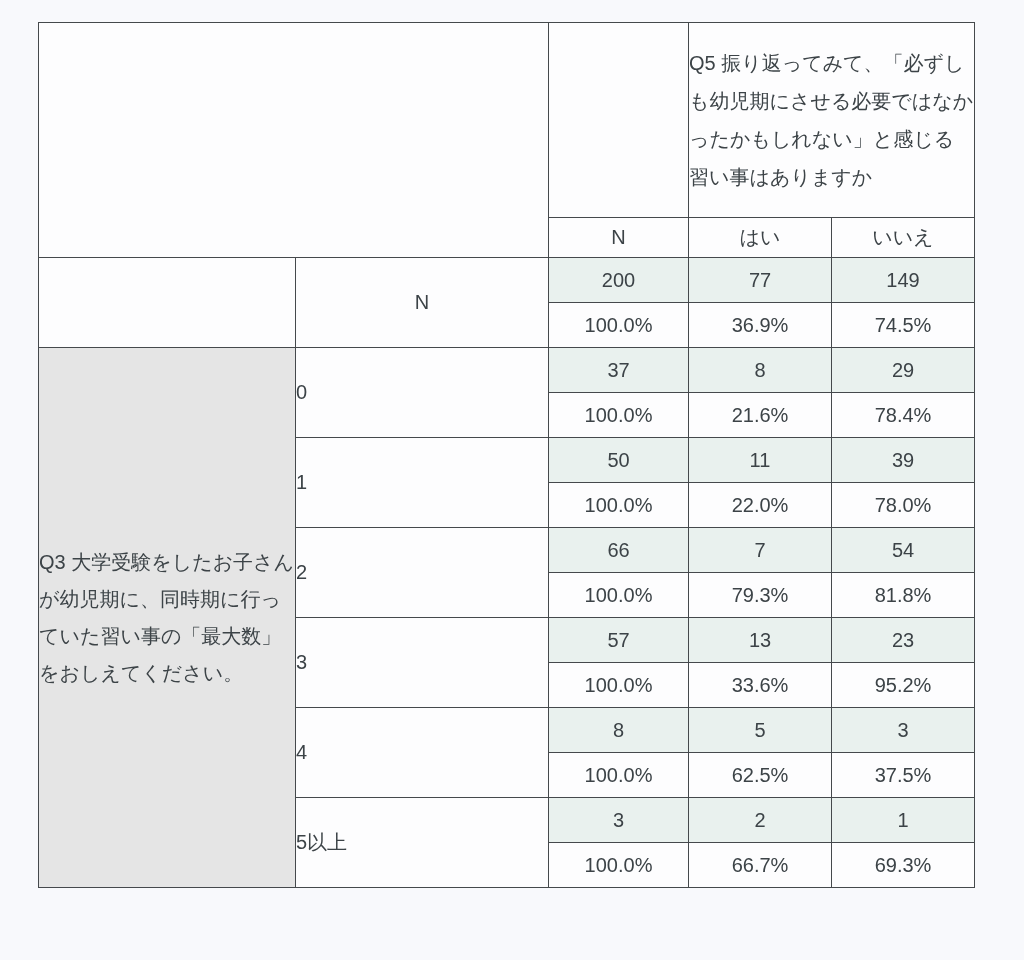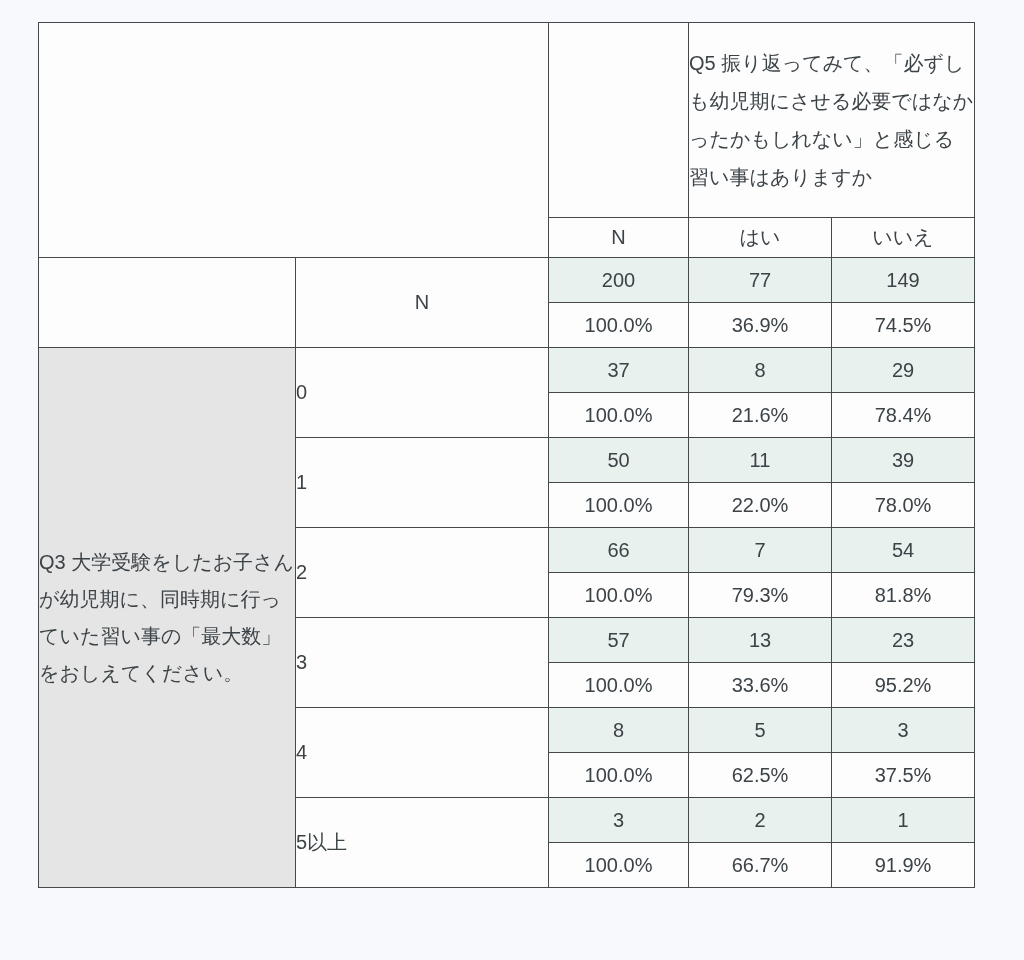--- a/index.html
+++ b/index.html
@@ -189,17 +189,17 @@
 
       <tr class="data">
         <td class="row-label" rowspan="2">5以上</td>
         <td class="count">3</td>
         <td class="count">2</td>
         <td class="count">1</td>
       </tr>
       <tr class="data">
         <td class="pct">100.0%</td>
         <td class="pct">66.7%</td>
-        <td class="pct">91.9%</td>
+        <td class="pct">69.3%</td>
       </tr>
     </tbody>
   </table>
 </div>
 
 </body></html>

